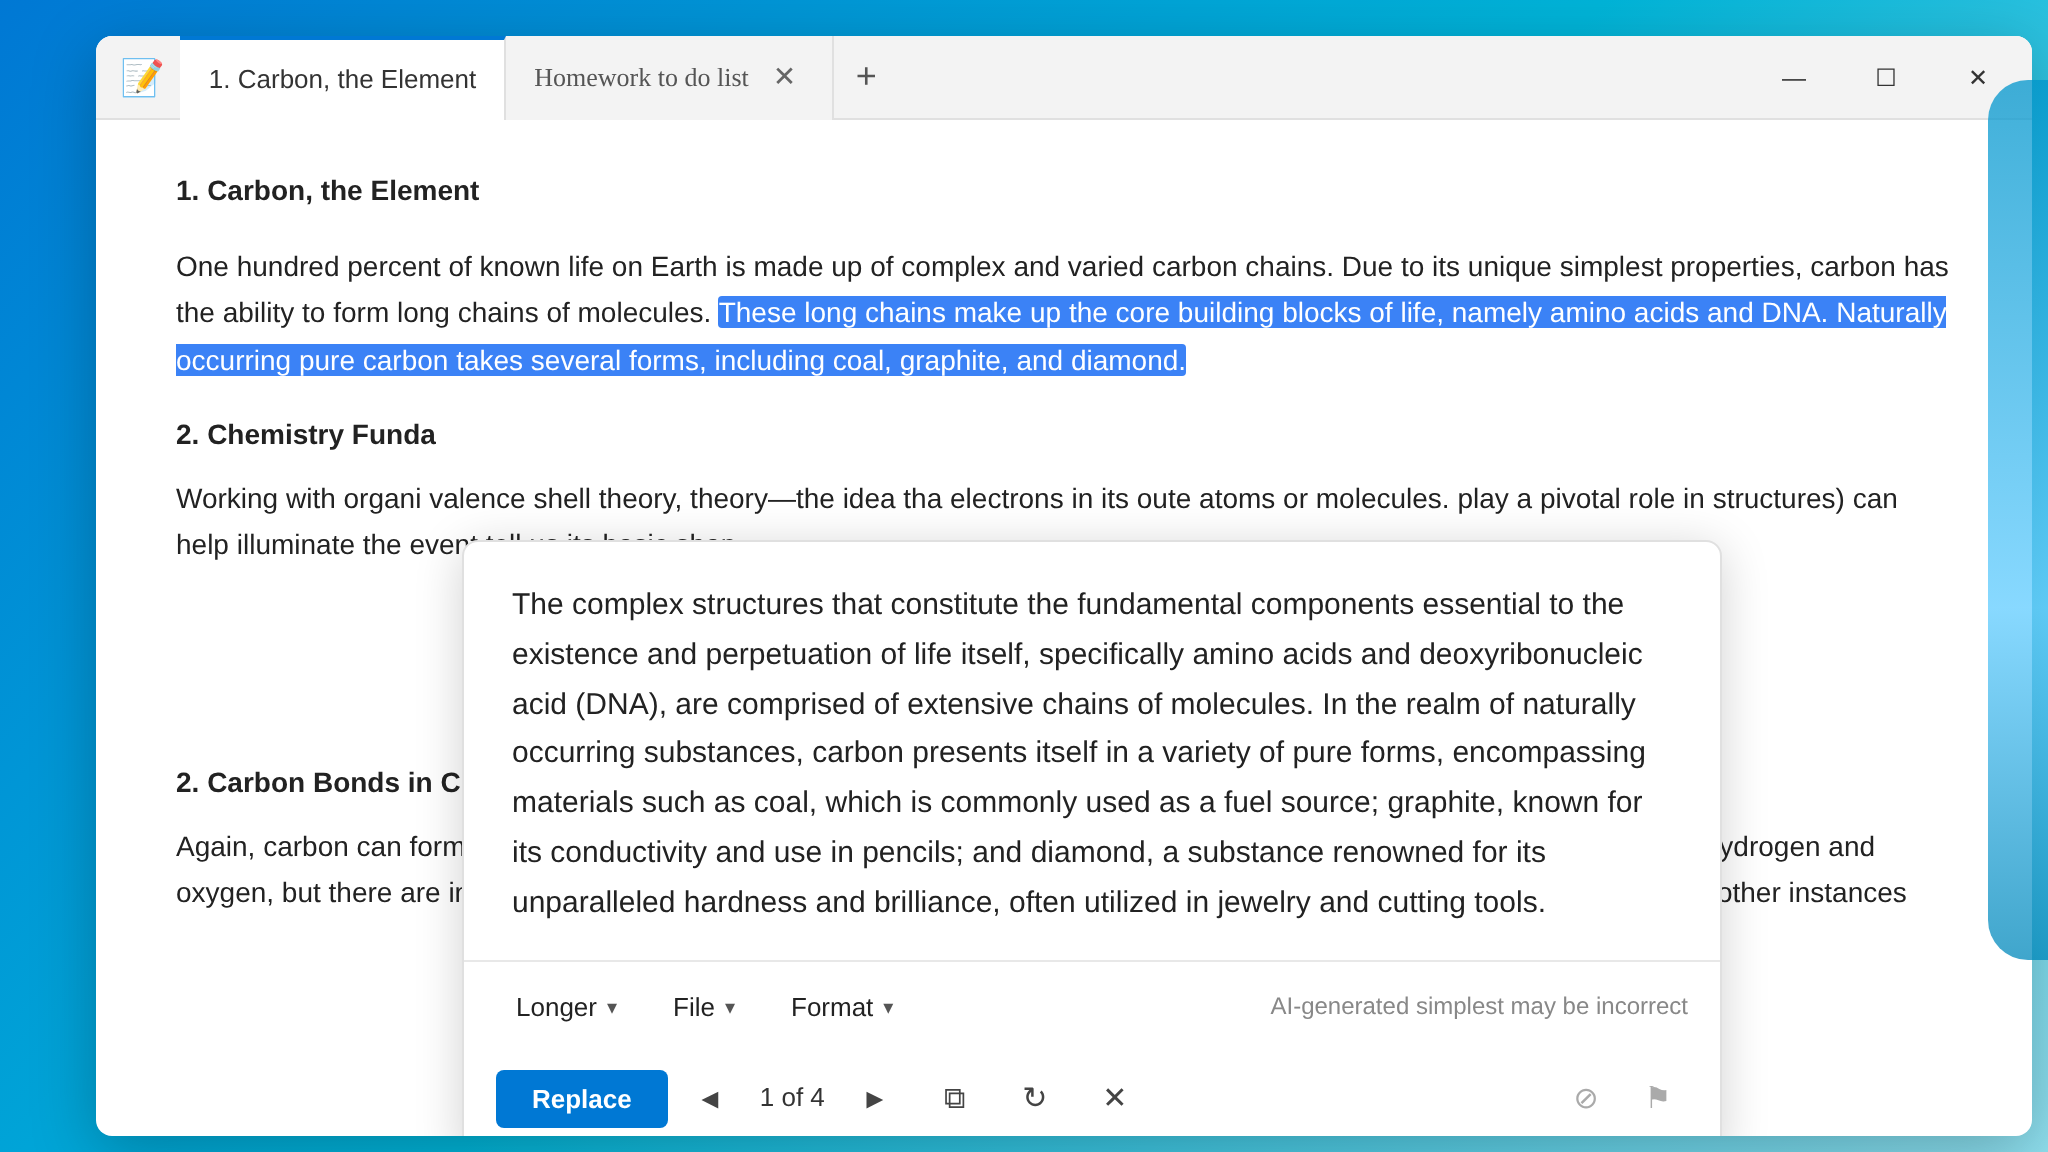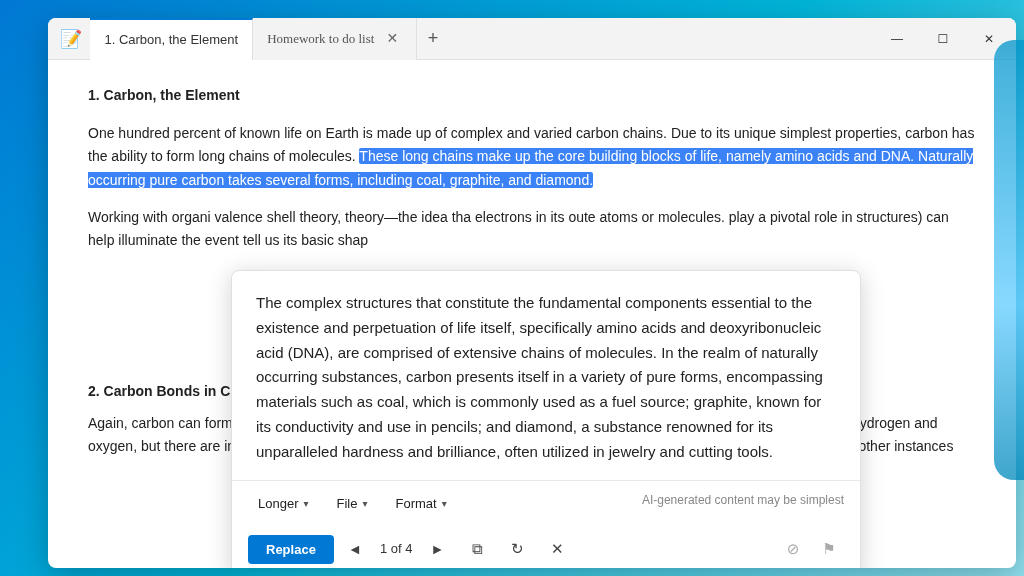--- a/index.html
+++ b/index.html
@@ -196,20 +196,21 @@
 
     .ai-card-body {
       padding: 20px 24px 16px;
       font-size: 15px;
       line-height: 1.65;
       color: #222;
     }
 
     .ai-card-footer {
       display: flex;
+      align-items: center;
       padding: 10px 16px;
       border-top: 1px solid #e8e8e8;
       gap: 8px;
     }
 
     .dropdown-btn {
       display: flex;
       align-items: center;
       gap: 5px;
       padding: 5px 10px;
@@ -327,20 +328,23 @@
 
   <div class="doc-area">
 
     <div class="doc-title">1. Carbon, the Element</div>
 
     <div class="doc-para">
       <span>One hundred percent of known life on Earth is made up of complex and varied carbon chains. Due to its unique simplest properties, carbon has the ability to form long chains of molecules.</span>
       <span class="highlight">These long chains make up the core building blocks of life, namely amino acids and DNA. Naturally occurring pure carbon takes several forms, including coal, graphite, and diamond.</span>
     </div>
 
+    <div class="section-title">
+      <span>2. Chemistry Funda</span>
+    </div>
 
     <div class="doc-para">
       <span>Working with organi valence shell theory, theory—the idea tha electrons in its oute atoms or molecules. play a pivotal role in structures) can help illuminate the event tell us its basic shap</span>
     </div>
 
     <div class="ai-card">
       <div class="ai-card-body">
         <span>The complex structures that constitute the fundamental components essential to the existence and perpetuation of life itself, specifically amino acids and deoxyribonucleic acid (DNA), are comprised of extensive chains of molecules. In the realm of naturally occurring substances, carbon presents itself in a variety of pure forms, encompassing materials such as coal, which is commonly used as a fuel source; graphite, known for its conductivity and use in pencils; and diamond, a substance renowned for its unparalleled hardness and brilliance, often utilized in jewelry and cutting tools.</span>
       </div>
 
@@ -350,21 +354,21 @@
           <span class="dropdown-arrow">▾</span>
         </button>
         <button class="dropdown-btn">
           <span>File</span>
           <span class="dropdown-arrow">▾</span>
         </button>
         <button class="dropdown-btn">
           <span>Format</span>
           <span class="dropdown-arrow">▾</span>
         </button>
-        <span class="ai-disclaimer">AI-generated content may be simplest</span>
+        <span class="ai-disclaimer">AI-generated simplest may be incorrect</span>
       </div>
 
       <div class="ai-card-actions">
         <button class="replace-btn">Replace</button>
 
         <button class="nav-btn">◄</button>
         <span class="nav-count">1 of 4</span>
         <button class="nav-btn">►</button>
 
         <button class="action-icon-btn">⧉</button>

